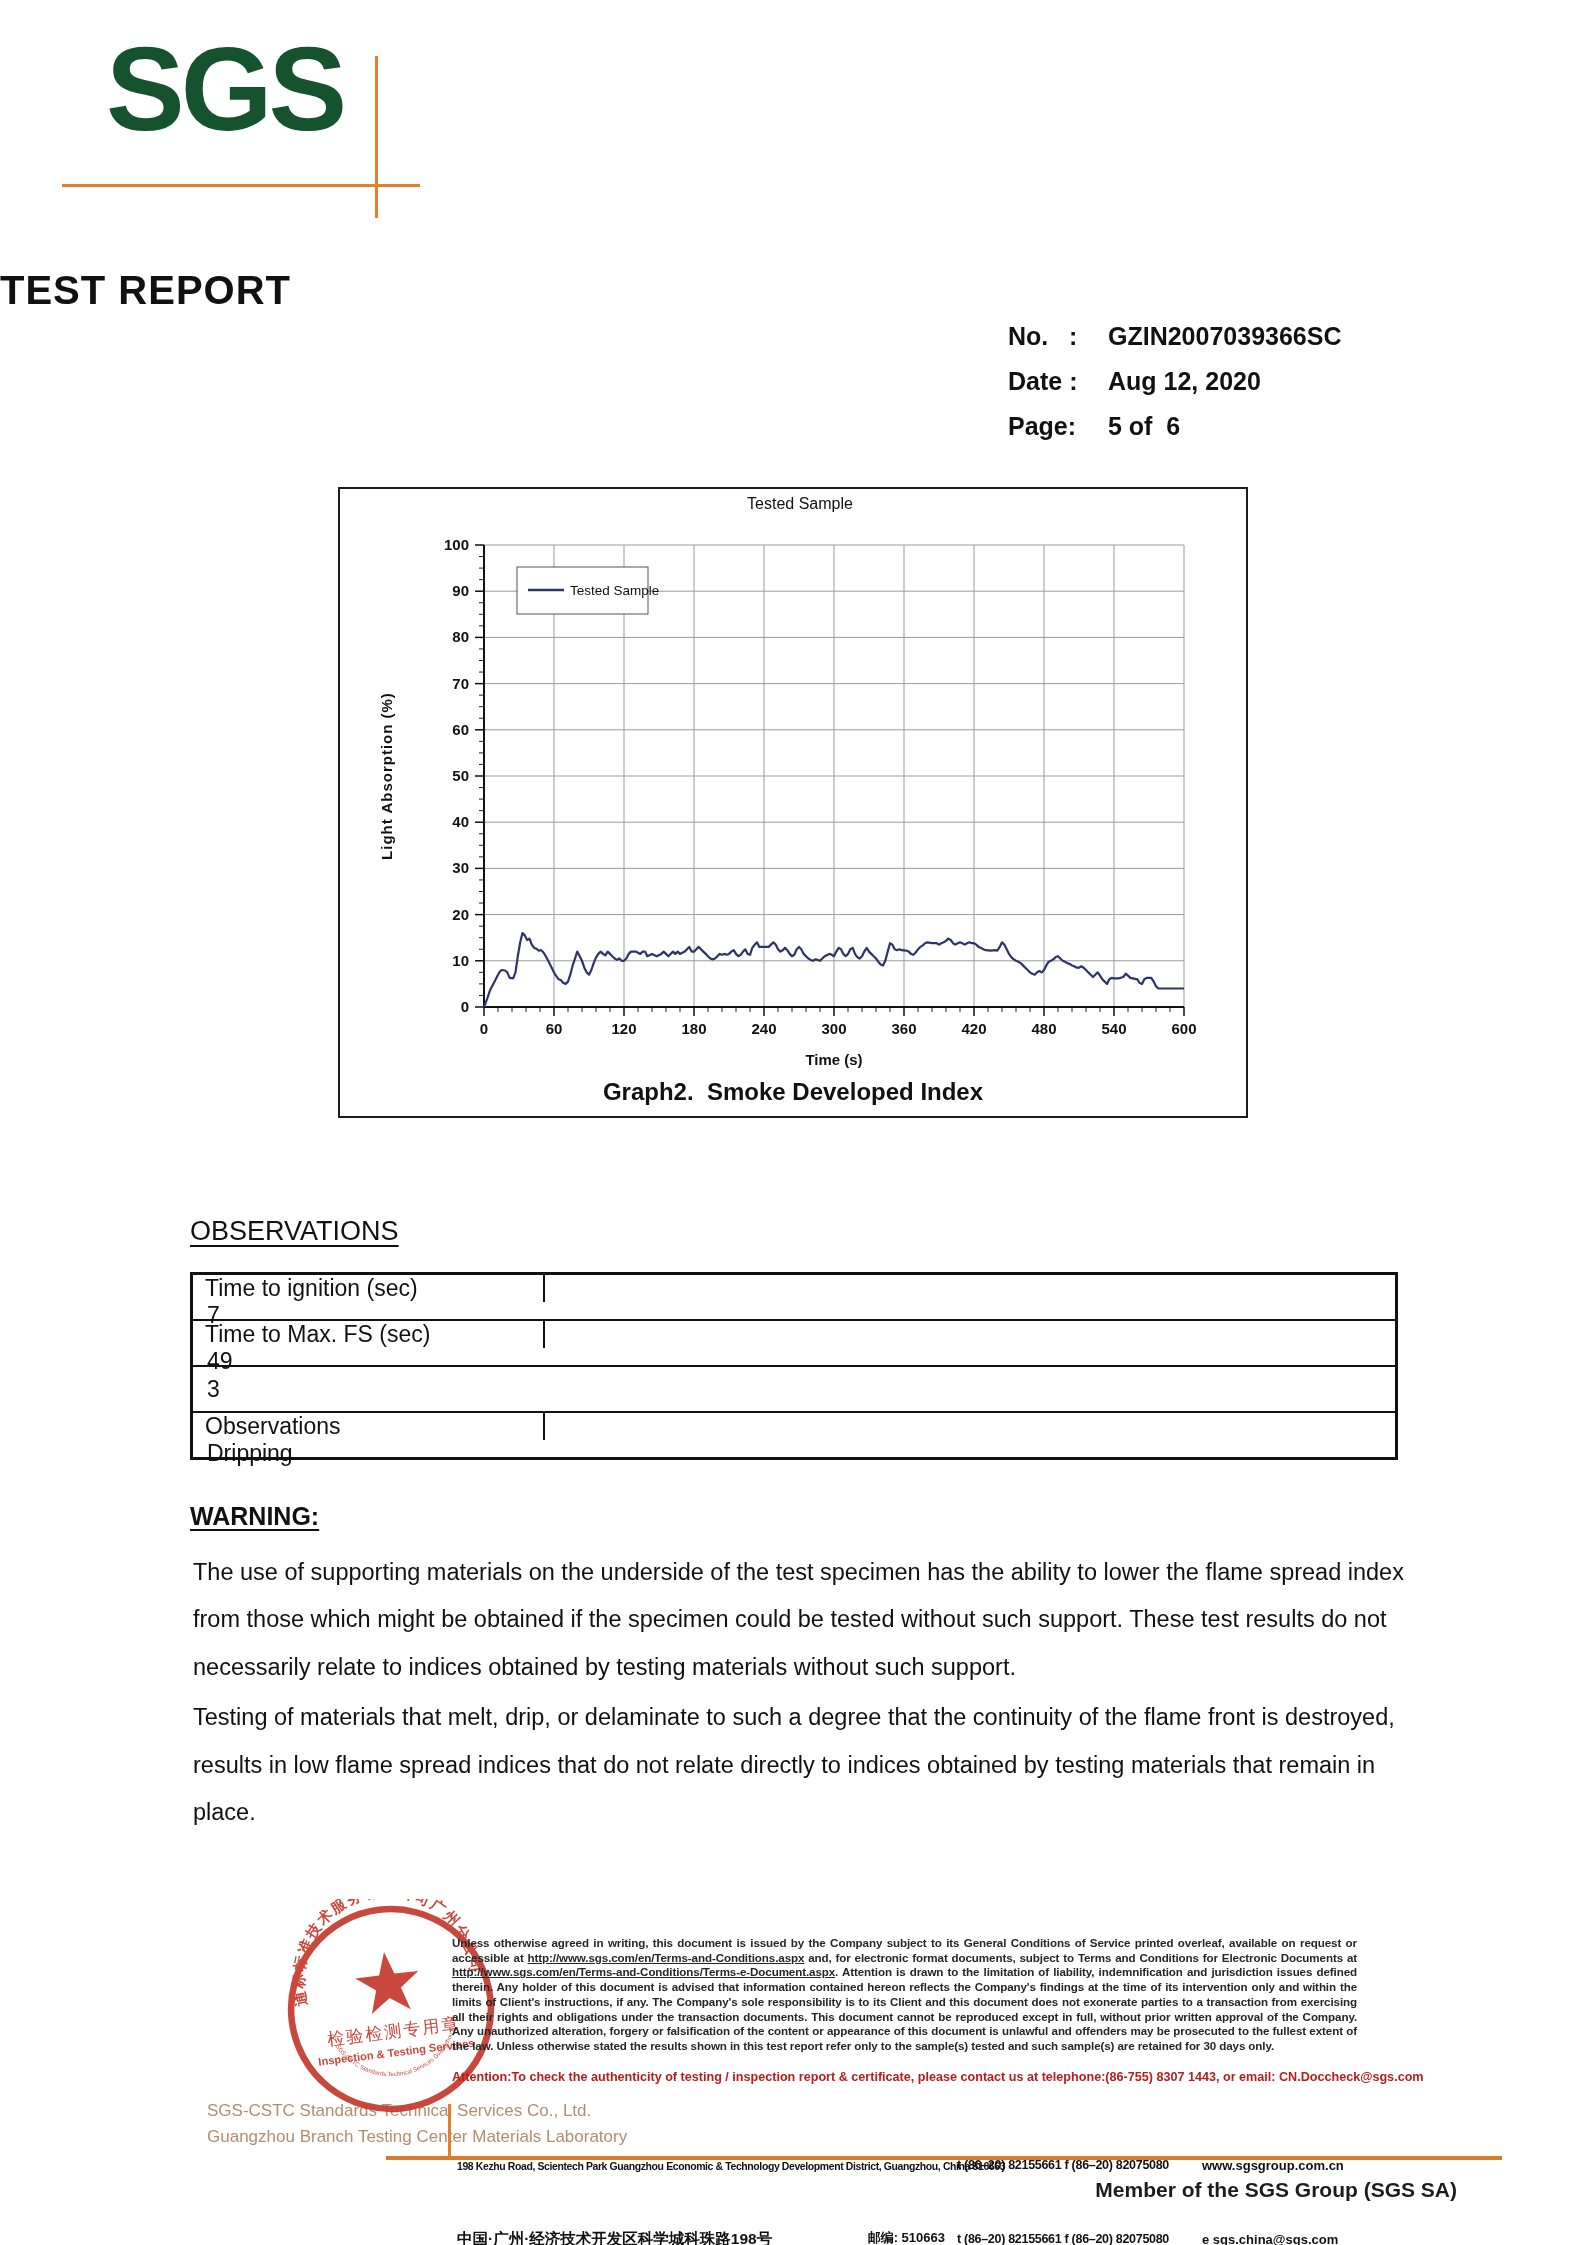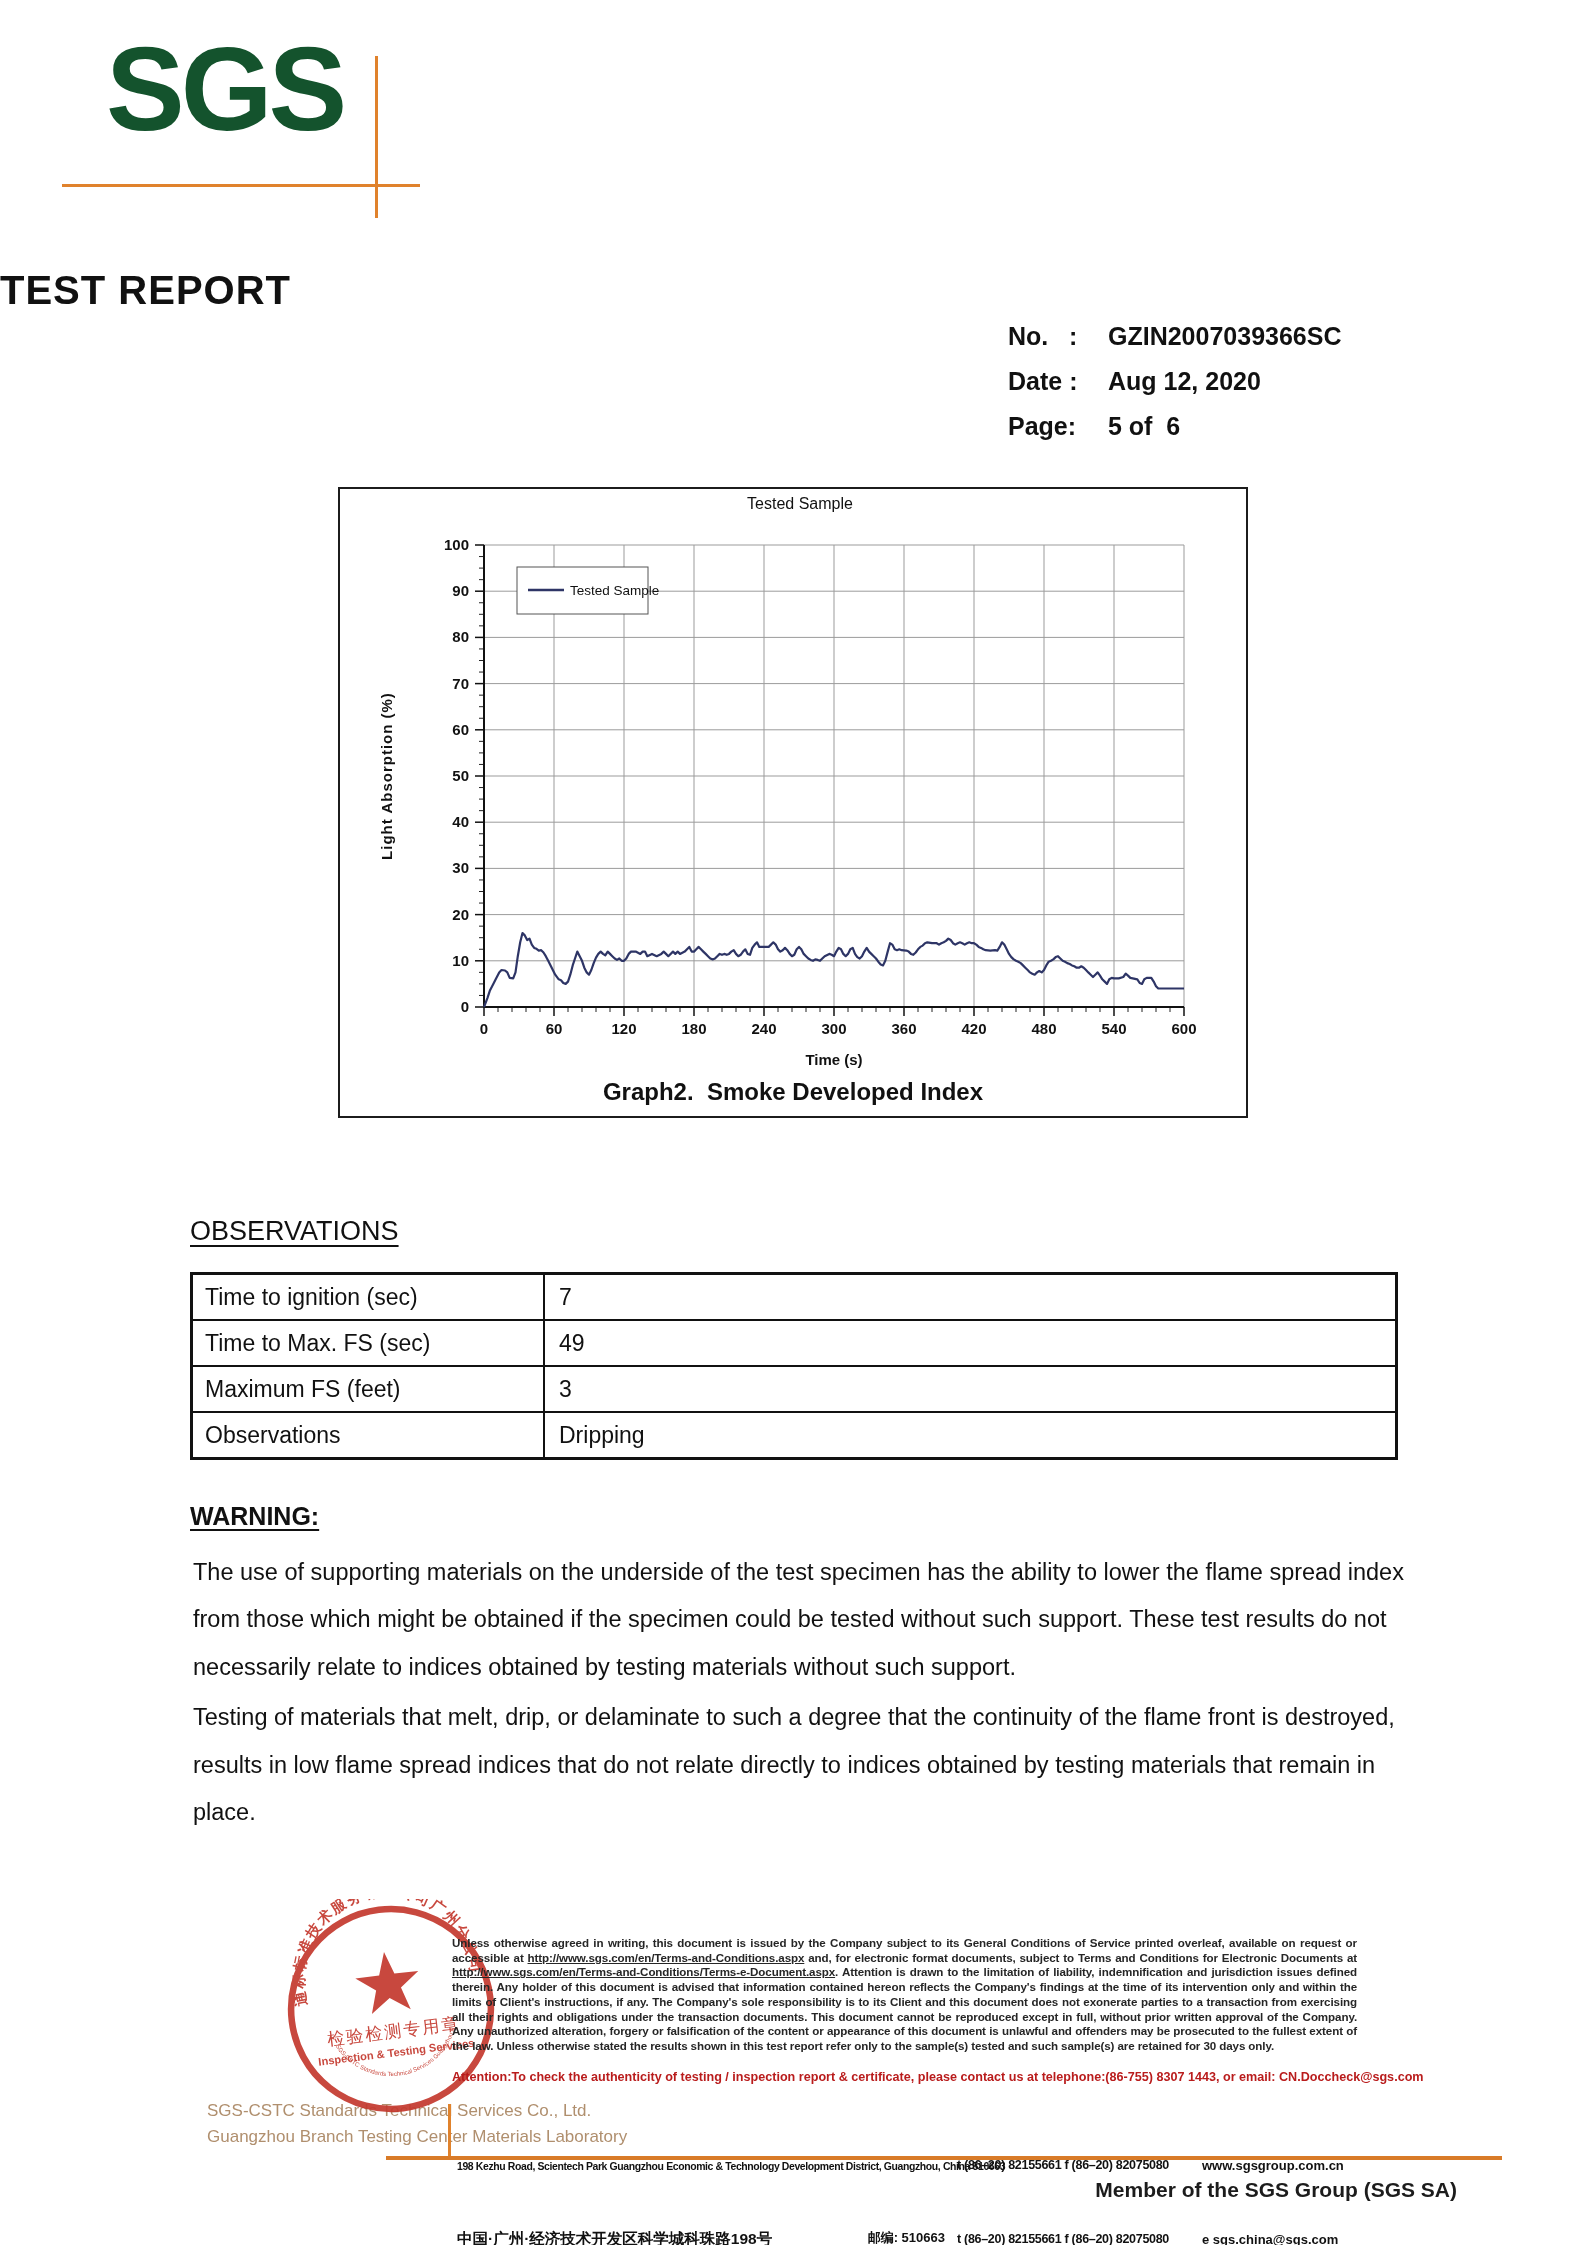--- a/index.html
+++ b/index.html
@@ -24,21 +24,21 @@
   .chart-box{position:absolute;left:338px;top:487px;width:906px;height:627px;
     border:2px solid #1c1c1c;background:#fff;}
   .chart-box svg{display:block;}
   .chart-caption{position:absolute;left:0;bottom:10px;width:100%;text-align:center;
     font-size:24px;font-weight:bold;white-space:pre-wrap;}
   
   .obs-heading{position:absolute;left:190px;top:1216px;font-size:27px;
     text-decoration:underline;text-underline-offset:5px;}
   .obs-table{position:absolute;left:190px;top:1272px;width:1208px;
     border:3px solid #111;box-sizing:border-box;}
-  .obs-row{display:flex;height:44px;border-bottom:2px solid #111;}
+  .obs-row{display:flex;height:44px;border-bottom:2px solid #111;flex-direction:column;}
   .obs-row:last-child{border-bottom:none;}
   .obs-c1{width:352px;border-right:2px solid #111;display:flex;align-items:center;
     padding-left:12px;font-size:23px;box-sizing:border-box;}
   .obs-c2{flex:1;display:flex;align-items:center;padding-left:14px;font-size:23px;}
   
   .warn-heading{position:absolute;left:190px;top:1502px;font-size:25px;font-weight:bold;
     text-decoration:underline;text-underline-offset:4px;}
   .warn-body{position:absolute;left:190px;top:1546px;width:1218px;font-size:23.5px;
     line-height:2.02;}
   .warn-body p{margin:3px;}
@@ -243,21 +243,20 @@
   <div class="obs-table" id="obs-table">
       <div class="obs-row">
         <div class="obs-c1">Time to ignition (sec)</div>
         <div class="obs-c2">7</div>
       </div>
       <div class="obs-row">
         <div class="obs-c1">Time to Max. FS (sec)</div>
         <div class="obs-c2">49</div>
       </div>
       <div class="obs-row">
-        <div class="obs-c1">Maximum FS (feet)</div>
         <div class="obs-c2">3</div>
       </div>
       <div class="obs-row">
         <div class="obs-c1">Observations</div>
         <div class="obs-c2">Dripping</div>
       </div>
     </div>
 
   <div class="warn-heading">WARNING:</div>
   <div class="warn-body">

